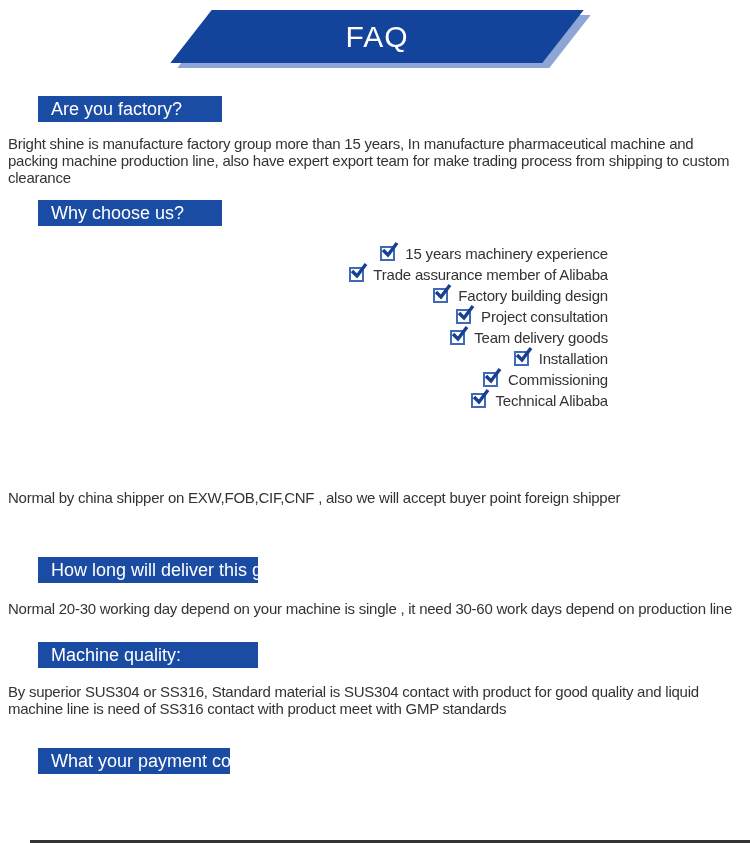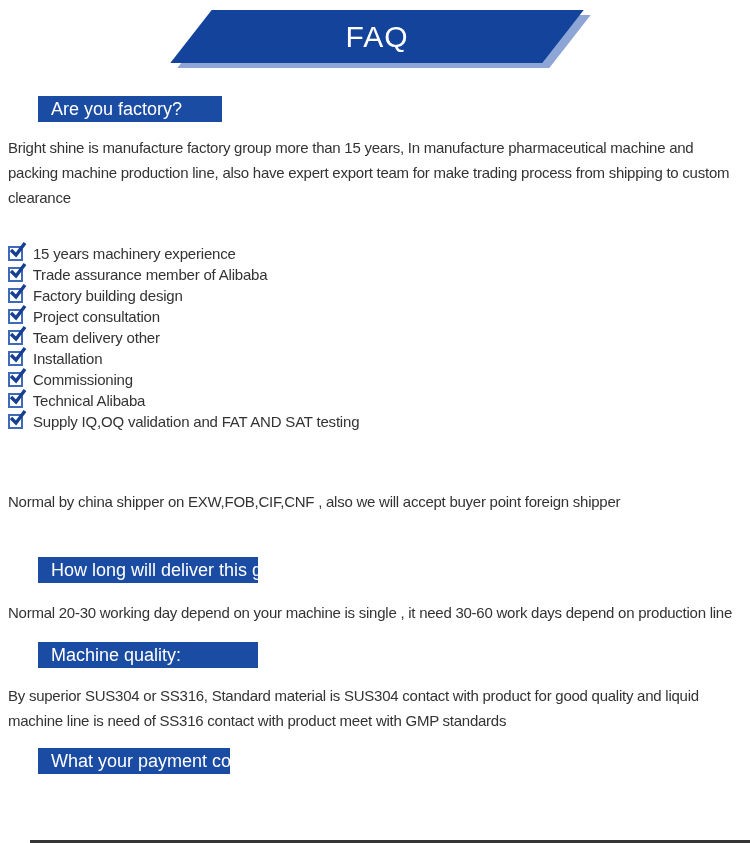--- a/index.html
+++ b/index.html
@@ -36,27 +36,27 @@
   }
   .hdr.narrow{width:184px;}
   .hdr.mid{width:187px;}
   .hdr.wide{width:220px;}
   .hdr.wider{width:192px;}
 
   
   .para{
     position:absolute;left:8px;width:738px;margin:0;
     color:var(--text-color,#333333);
-    font-size:15px;line-height:25px;letter-spacing:-0.25px;
+    font-size:15px;line-height:17px;letter-spacing:-0.25px;
   }
 
   
   .checklist{
     position:absolute;left:8px;top:243px;margin:0;padding:0;
-    list-style:none;width:600px;
+    list-style:none;width:600px;text-align:right;
   }
   .check-item{
     height:21px;line-height:21px;
     color:var(--text-color,#333333);
     font-size:15px;letter-spacing:-0.2px;
     white-space:nowrap;
   }
   .cbox{
     display:inline-block;position:relative;
     width:11px;height:11px;margin-right:6px;
@@ -84,20 +84,21 @@
 <div class="page">
 
   <div class="banner-shadow"></div>
   <div class="banner-main">
     <span class="banner-text">FAQ</span>
   </div>
 
   <div class="hdr narrow" style="top:96px">Are you factory?</div>
   <p class="para" style="top:135px">Bright shine is manufacture factory group more than 15 years, In manufacture pharmaceutical machine and packing machine production line, also have expert export team for make trading process from shipping to custom clearance</p>
 
+  <div class="hdr narrow" style="top:200px">Why choose us?</div>
   <ul class="checklist">
     <li class="check-item">
       <span class="cbox"><svg viewBox="0 0 17 17">
             <path d="M2 8 L7 13 L16 1"></path>
           </svg></span>
       <span>15 years machinery experience</span>
     </li>
     <li class="check-item">
       <span class="cbox"><svg viewBox="0 0 17 17">
             <path d="M2 8 L7 13 L16 1"></path>
@@ -113,46 +114,40 @@
     <li class="check-item">
       <span class="cbox"><svg viewBox="0 0 17 17">
             <path d="M2 8 L7 13 L16 1"></path>
           </svg></span>
       <span>Project consultation</span>
     </li>
     <li class="check-item">
       <span class="cbox"><svg viewBox="0 0 17 17">
             <path d="M2 8 L7 13 L16 1"></path>
           </svg></span>
-      <span>Team delivery other</span>
+      <span>Team delivery goods</span>
     </li>
     <li class="check-item">
       <span class="cbox"><svg viewBox="0 0 17 17">
             <path d="M2 8 L7 13 L16 1"></path>
           </svg></span>
       <span>Installation</span>
     </li>
     <li class="check-item">
       <span class="cbox"><svg viewBox="0 0 17 17">
             <path d="M2 8 L7 13 L16 1"></path>
           </svg></span>
       <span>Commissioning</span>
     </li>
     <li class="check-item">
       <span class="cbox"><svg viewBox="0 0 17 17">
             <path d="M2 8 L7 13 L16 1"></path>
           </svg></span>
       <span>Technical Alibaba</span>
     </li>
-    <li class="check-item">
-      <span class="cbox"><svg viewBox="0 0 17 17">
-            <path d="M2 8 L7 13 L16 1"></path>
-          </svg></span>
-      <span>Supply IQ,OQ validation and FAT AND SAT testing</span>
-    </li>
   </ul>
 
   <p class="para" style="top:489px">Normal by china shipper on EXW,FOB,CIF,CNF , also we will accept buyer point foreign shipper</p>
 
   <div class="hdr wide" style="top:557px">How long will deliver this goods?</div>
   <p class="para" style="top:600px">Normal 20-30 working day depend on your machine is single , it need 30-60 work days depend on production line</p>
 
   <div class="hdr wide" style="top:642px">Machine quality:</div>
   <p class="para" style="top:683px">By superior SUS304 or SS316, Standard material is SUS304 contact with product for good quality and liquid machine line is need of SS316 contact with product meet with GMP standards</p>
 

